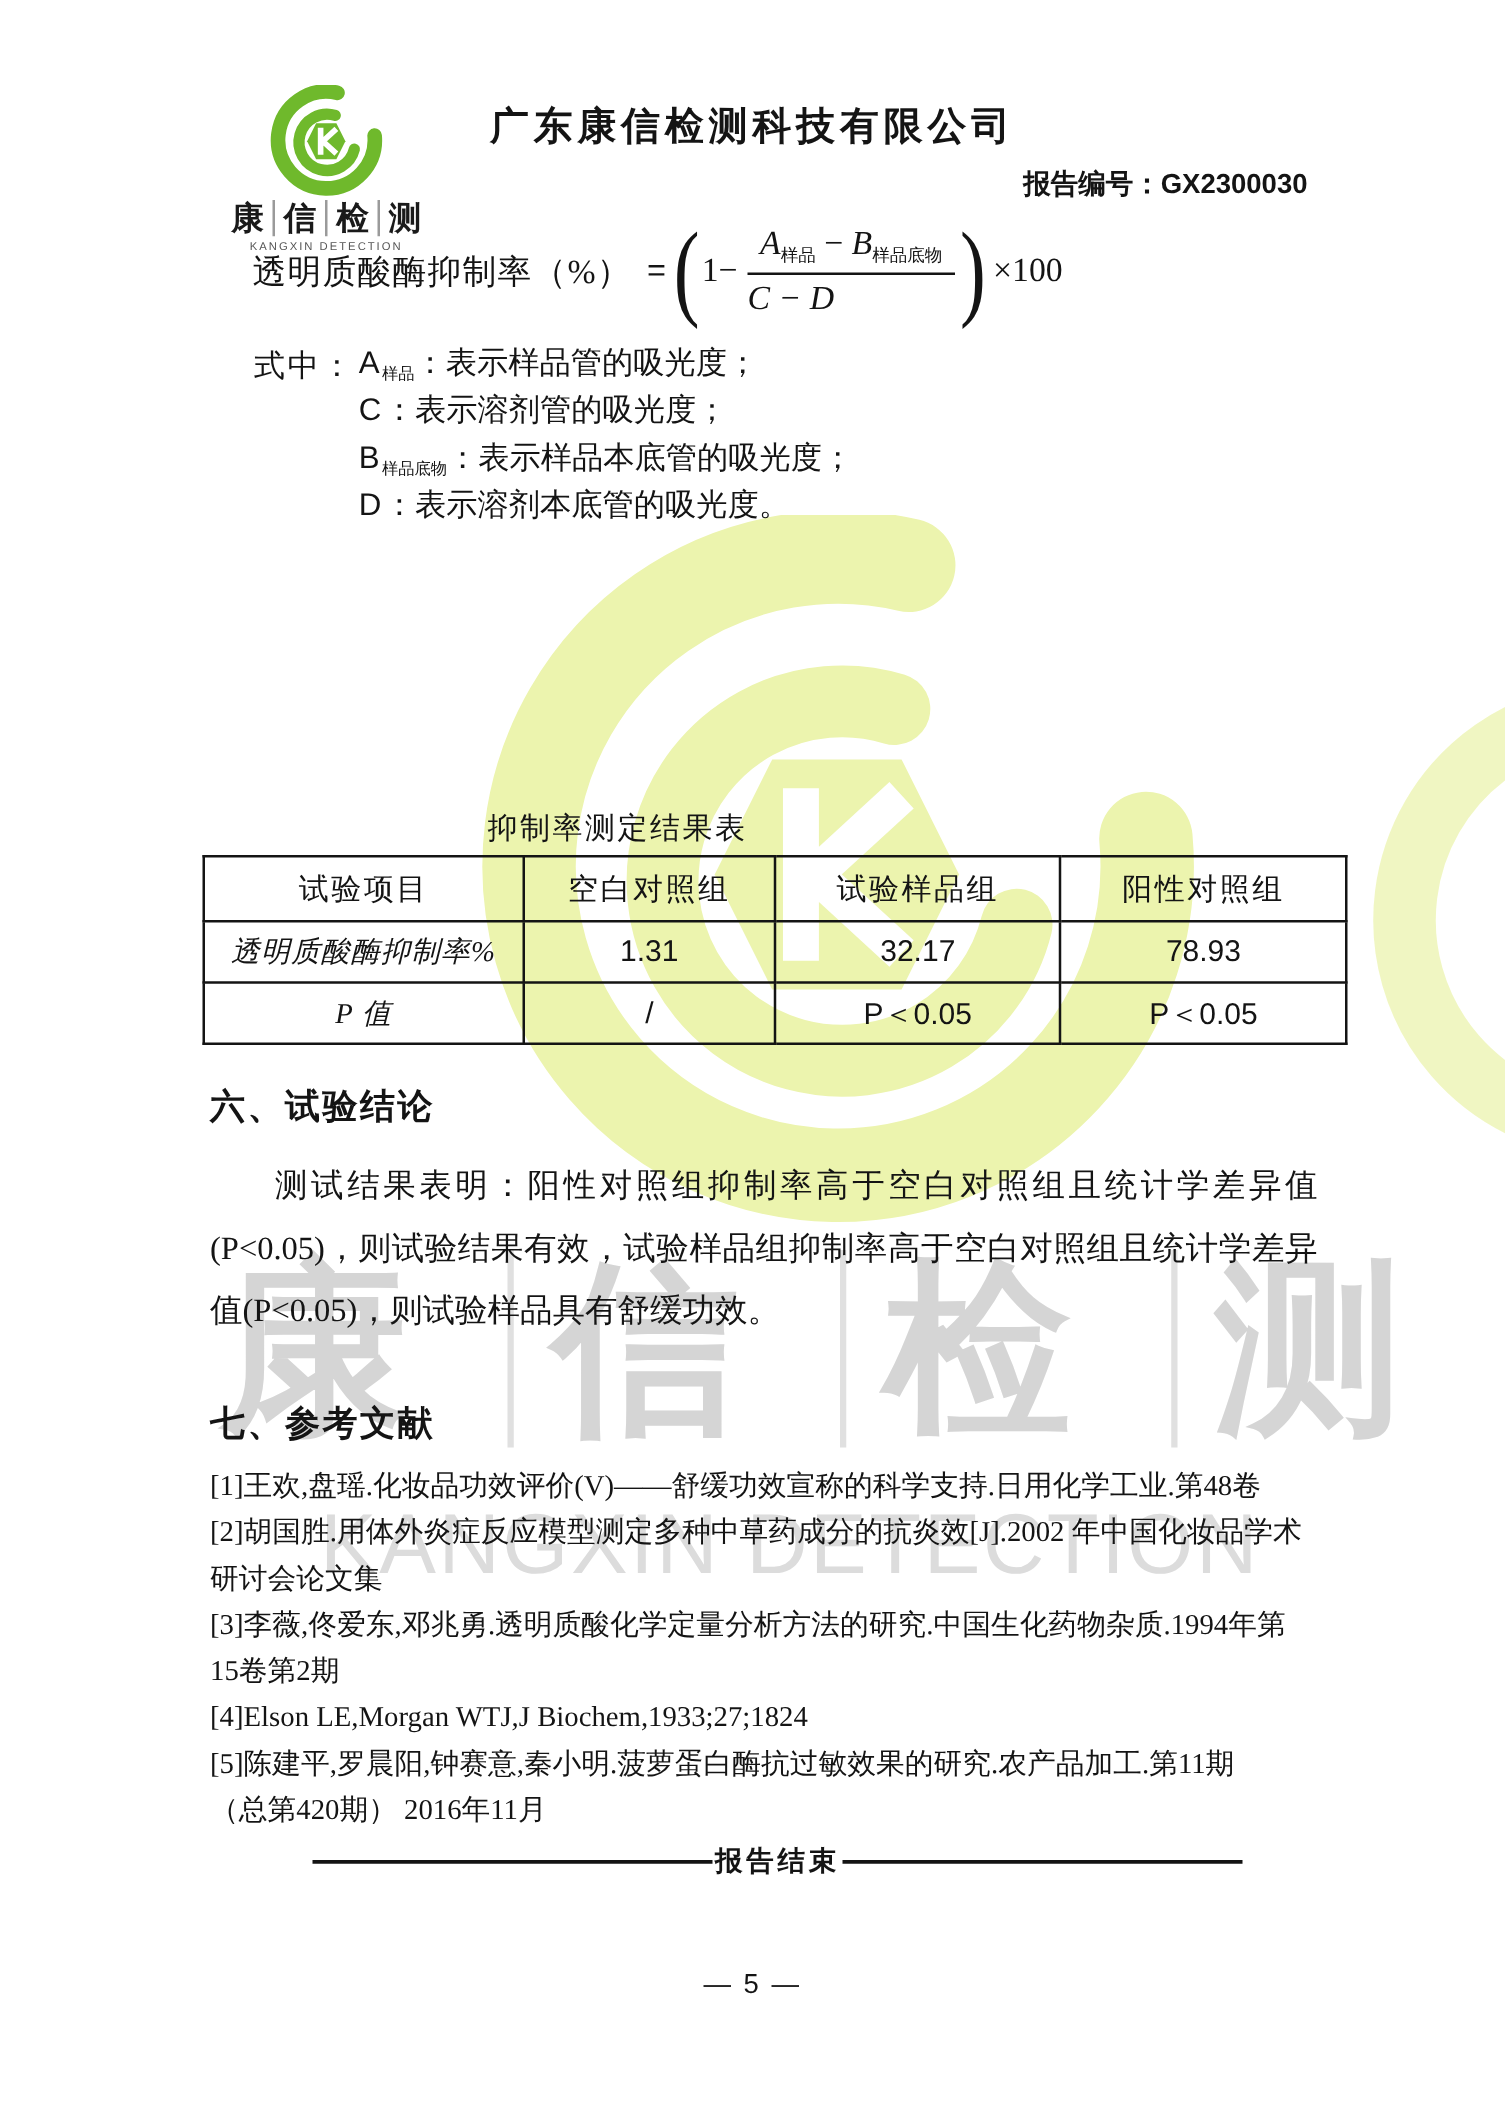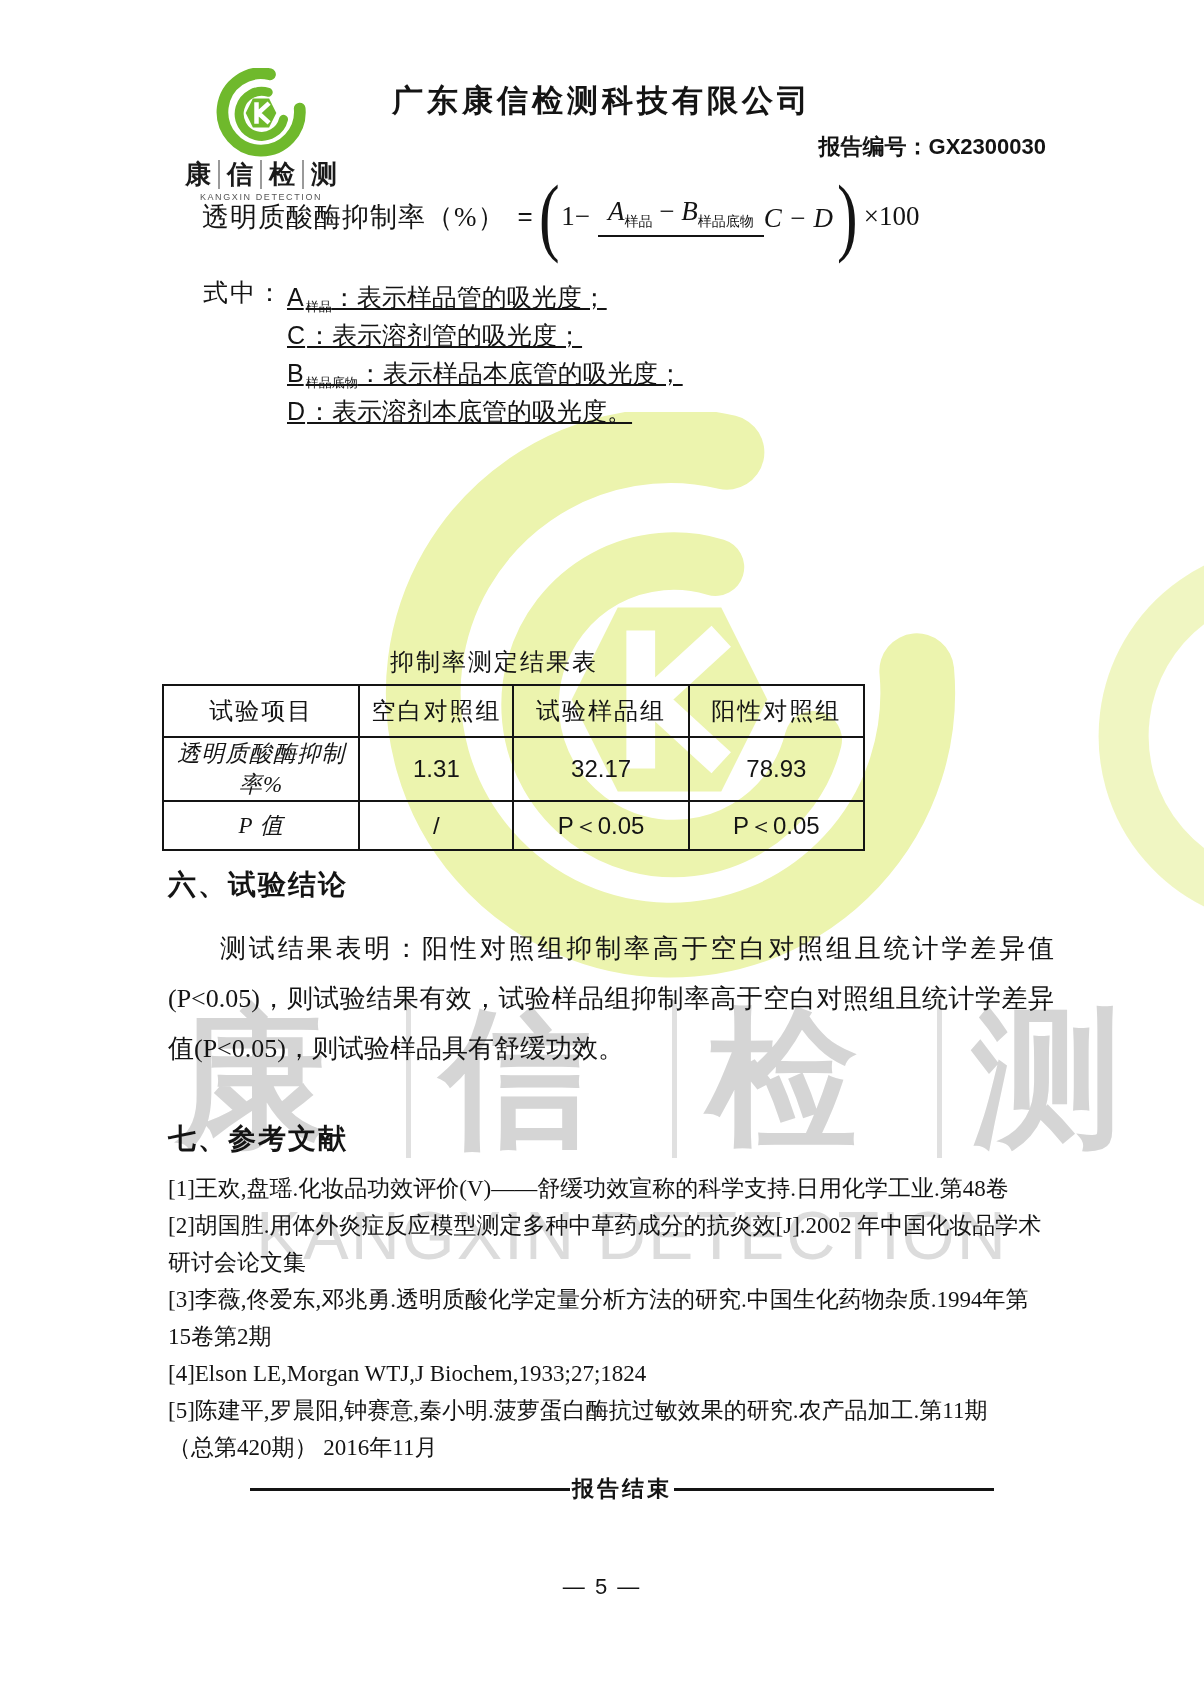--- a/index.html
+++ b/index.html
@@ -29,39 +29,39 @@
            letter-spacing:4px;}
   .report-no{top:132px;right:158px;font-family:"Liberation Sans",sans-serif;
              font-weight:bold;font-size:22px;}
   
   .formula{left:202px;top:178px;display:flex;align-items:center;font-size:27px;}
   .formula .lhs{letter-spacing:1px;margin-right:6px;}
   .formula .eq{font-family:"Liberation Sans",sans-serif;margin:0 6px;font-size:26px;}
   .bigp{font-size:86px;font-weight:400;line-height:.9;transform:scaleX(.72);
         display:inline-block;margin:0 -4px;}
   .one-minus{font-size:27px;margin:0 4px 0 2px;}
-  .frac{display:inline-flex;flex-direction:row;align-items:center;margin:0 4px;}
+  .frac{display:inline-flex;flex-direction:column;align-items:flex-start;margin:0 4px;}
   .frac .num{padding:0 10px 4px 10px;border-bottom:2px solid #141414;white-space:nowrap;}
   .frac .den{padding-top:3px;}
   .mvar{font-style:italic;font-size:27px;}
   .msub{font-style:normal;font-size:14px;vertical-align:-6px;}
   .times{margin-left:6px;white-space:nowrap;}
   
   .defs{left:203px;top:272px;font-size:25px;}
   .def-intro{position:absolute;left:0;top:4px;letter-spacing:2px;}
   .def-lines{margin-left:84px;}
-  .def-line{height:38px;line-height:50px;white-space:nowrap;text-decoration:underline;}
+  .def-line{height:38px;line-height:36px;white-space:nowrap;}
   .def-sym{font-family:"Liberation Sans",sans-serif;font-size:25px;}
   .def-sub{font-size:13px;vertical-align:-5px;margin-left:2px;}
   
   .para{left:168px;top:416px;width:884px;font-size:26px;line-height:40px;
         text-align:justify;text-indent:2em;letter-spacing:.5px;}
   
   .tbl-title{left:0;top:646px;width:988px;text-align:center;font-size:24px;letter-spacing:2px;}
-  table.results{position:absolute;left:162px;top:684px;width:703px;z-index:1;
+  table.results{position:absolute;left:162px;top:684px;width:916px;z-index:1;
         border-collapse:collapse;font-size:24px;padding-left:16px;}
   table.results th,table.results td{border:2px solid #141414;text-align:center;
         padding:0;background:transparent;}
   table.results th{height:50px;font-weight:normal;letter-spacing:2px;}
   table.results td{height:47px;font-family:"Liberation Sans",sans-serif;}
   table.results td:first-child{font-family:"Liberation Serif",serif;font-style:italic;
         font-size:23px;letter-spacing:1px;}
   
   .h2{font-size:28px;font-weight:bold;letter-spacing:2px;}
   .sec6-h{left:168px;top:866px;}

